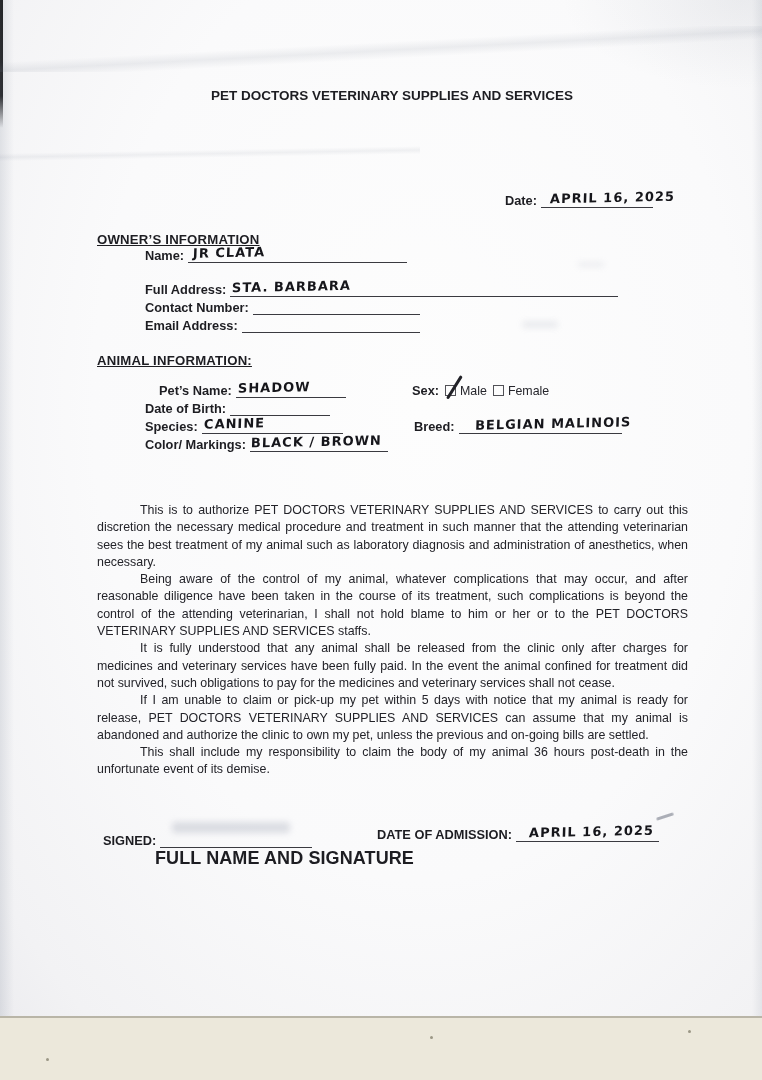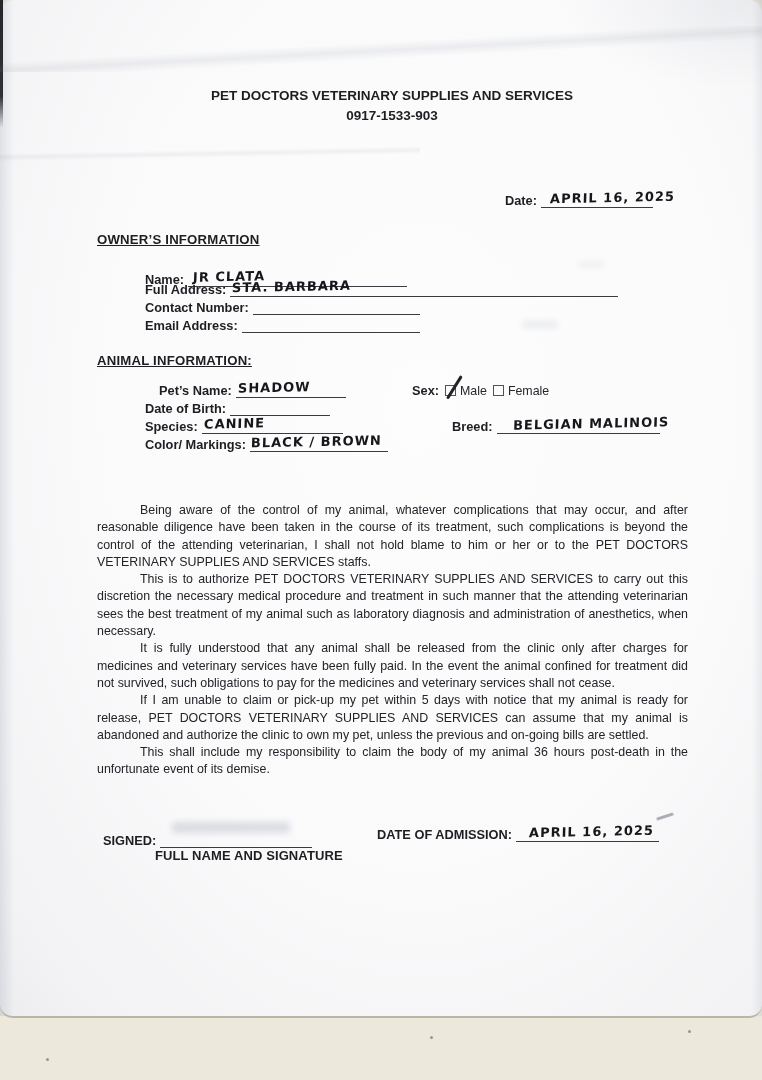--- a/index.html
+++ b/index.html
@@ -7,21 +7,20 @@
     width:762px;height:1080px;position:relative;overflow:hidden;
     background:#ebe7db;
     font-family:"Liberation Sans", sans-serif;
   }
   
   .paper{
     position:absolute;left:0;top:0;width:762px;height:1016px;
     background:
       radial-gradient(ellipse at 55% 40%, #fdfdfd 0%, #fafafb 55%, #f2f2f4 90%, #ededf0 100%);
     border-bottom:2px solid #b9b5a7;
-    border-radius:13px;
   }
   .artifact{position:absolute;pointer-events:none;}
   .corner-mark{left:0;top:0;width:3px;height:128px;
     background:linear-gradient(180deg,#141414 0%,#202022 75%,rgba(30,30,30,0) 100%);}
   .crease-top{left:0;top:26px;width:762px;height:46px;
     background:linear-gradient(177deg, rgba(0,0,0,0) 42%, rgba(125,133,148,0.13) 52%, rgba(0,0,0,0) 62%);}
   .crease-mid{left:0;top:140px;width:420px;height:26px;
     background:linear-gradient(179deg, rgba(0,0,0,0) 40%, rgba(125,133,148,0.10) 52%, rgba(0,0,0,0) 64%);}
   .edge-left{left:0;top:0;width:14px;height:1016px;
     background:linear-gradient(90deg, rgba(120,130,148,0.18), rgba(120,130,148,0) 100%);}
@@ -49,50 +48,49 @@
   .cb{display:inline-block;width:9px;height:9px;border:1.4px solid #515157;
     margin:0 4px 0 6px;position:relative;top:1px;background:transparent;}
   .cbl{font-weight:normal;font-size:12.4px;color:#26262c;}
   .checkmark{position:absolute;left:0px;bottom:-3px;width:2.5px;height:27px;
     background:#222228;border-radius:2px;transform:rotate(32deg);transform-origin:bottom left;}
   .doc-title{position:absolute;left:97px;top:470px;width:591px;text-align:center;
     font-weight:bold;font-size:15.5px;color:#1c1c21;letter-spacing:.2px;}
   .body-text{position:absolute;left:97px;top:502px;width:591px;
     font-size:12.4px;line-height:17.3px;color:#232329;text-align:justify;}
   .body-text p{margin:0;text-indent:43px;}
-  .caption{position:absolute;font-weight:bold;font-size:13px;color:#1d1d22;letter-spacing:.1px;}
+  .caption{position:absolute;font-weight:bold;font-size:18px;color:#1d1d22;letter-spacing:.1px;}
 </style>
 </head>
 <body>
 
 <div class="paper">
 
   <div class="artifact corner-mark"></div>
   <div class="artifact crease-top"></div>
   <div class="artifact crease-mid"></div>
   <div class="artifact edge-left"></div>
   <div class="artifact edge-right"></div>
   <div class="artifact shade-topright"></div>
   <div class="artifact smudge smudge-sign"></div>
   <div class="artifact smudge smudge-a"></div>
   <div class="artifact smudge smudge-b"></div>
   <div class="artifact pen-tick"></div>
 
   <div class="header-block">
     <div>PET DOCTORS VETERINARY SUPPLIES AND SERVICES</div>
-    <div>0917-1533-903</div>
   </div>
 
   <div class="row" style="left:505px;top:193px;">
     <span>Date:</span><span class="fline" style="width:112px;"><span class="hw" style="left:9px;">APRIL 16, 2025</span></span>
   </div>
 
   <div class="section-heading" style="left:97px;top:232px;">OWNER’S INFORMATION</div>
 
-  <div class="row" style="left:145px;top:272px;">
+  <div class="row" style="left:145px;top:248px;">
     <span>Name:</span><span class="fline" style="width:219px;"><span class="hw" style="left:5px;">JR CLATA</span></span>
   </div>
   <div class="row" style="left:145px;top:282px;text-align:right;">
     <span>Full Address:</span><span class="fline" style="width:388px;"><span class="hw" style="left:2px;">STA. BARBARA</span></span>
   </div>
   <div class="row" style="left:145px;top:300px;">
     <span>Contact Number:</span><span class="fline" style="width:167px;"><span class="hw"></span></span>
   </div>
   <div class="row" style="left:145px;top:318px;">
     <span>Email Address:</span><span class="fline" style="width:178px;"><span class="hw"></span></span>
@@ -109,32 +107,32 @@
   </div>
 
   <div class="row" style="left:145px;top:401px;">
     <span>Date of Birth:</span><span class="fline" style="width:100px;"><span class="hw"></span></span>
   </div>
 
   <div class="row" style="left:145px;top:419px;">
     <span>Species:</span><span class="fline" style="width:141px;"><span class="hw" style="left:2px;">CANINE</span></span>
   </div>
 
-  <div class="row" style="left:414px;top:419px;margin-left:38px;">
+  <div class="row" style="left:414px;top:419px;">
     <span>Breed:</span><span class="fline" style="width:163px;"><span class="hw" style="left:16px;">BELGIAN MALINOIS</span></span>
   </div>
 
   <div class="row" style="left:145px;top:437px;">
     <span>Color/ Markings:</span><span class="fline" style="width:138px;"><span class="hw" style="left:1px;">BLACK / BROWN</span></span>
   </div>
 
 
   <div class="body-text">
+    <p>This is to authorize PET DOCTORS VETERINARY SUPPLIES AND SERVICES to carry out this discretion the necessary medical procedure and treatment in such manner that the attending veterinarian sees the best treatment of my animal such as laboratory diagnosis and administration of anesthetics, when necessary.</p>
     <p>Being aware of the control of my animal, whatever complications that may occur, and after reasonable diligence have been taken in the course of its treatment, such complications is beyond the control of the attending veterinarian, I shall not hold blame to him or her or to the PET DOCTORS VETERINARY SUPPLIES AND SERVICES staffs.</p>
-    <p>This is to authorize PET DOCTORS VETERINARY SUPPLIES AND SERVICES to carry out this discretion the necessary medical procedure and treatment in such manner that the attending veterinarian sees the best treatment of my animal such as laboratory diagnosis and administration of anesthetics, when necessary.</p>
     <p>It is fully understood that any animal shall be released from the clinic only after charges for medicines and veterinary services have been fully paid. In the event the animal confined for treatment did not survived, such obligations to pay for the medicines and veterinary services shall not cease.</p>
     <p>If I am unable to claim or pick-up my pet within 5 days with notice that my animal is ready for release, PET DOCTORS VETERINARY SUPPLIES AND SERVICES can assume that my animal is abandoned and authorize the clinic to own my pet, unless the previous and on-going bills are settled.</p>
     <p>This shall include my responsibility to claim the body of my animal 36 hours post-death in the unfortunate event of its demise.</p>
   </div>
 
   <div class="row" style="left:103px;top:833px;">
     <span>SIGNED:</span><span class="fline" style="width:152px;"><span class="hw"></span></span>
   </div>
   <div class="caption" style="left:155px;top:848px;">FULL NAME AND SIGNATURE</div>
 

